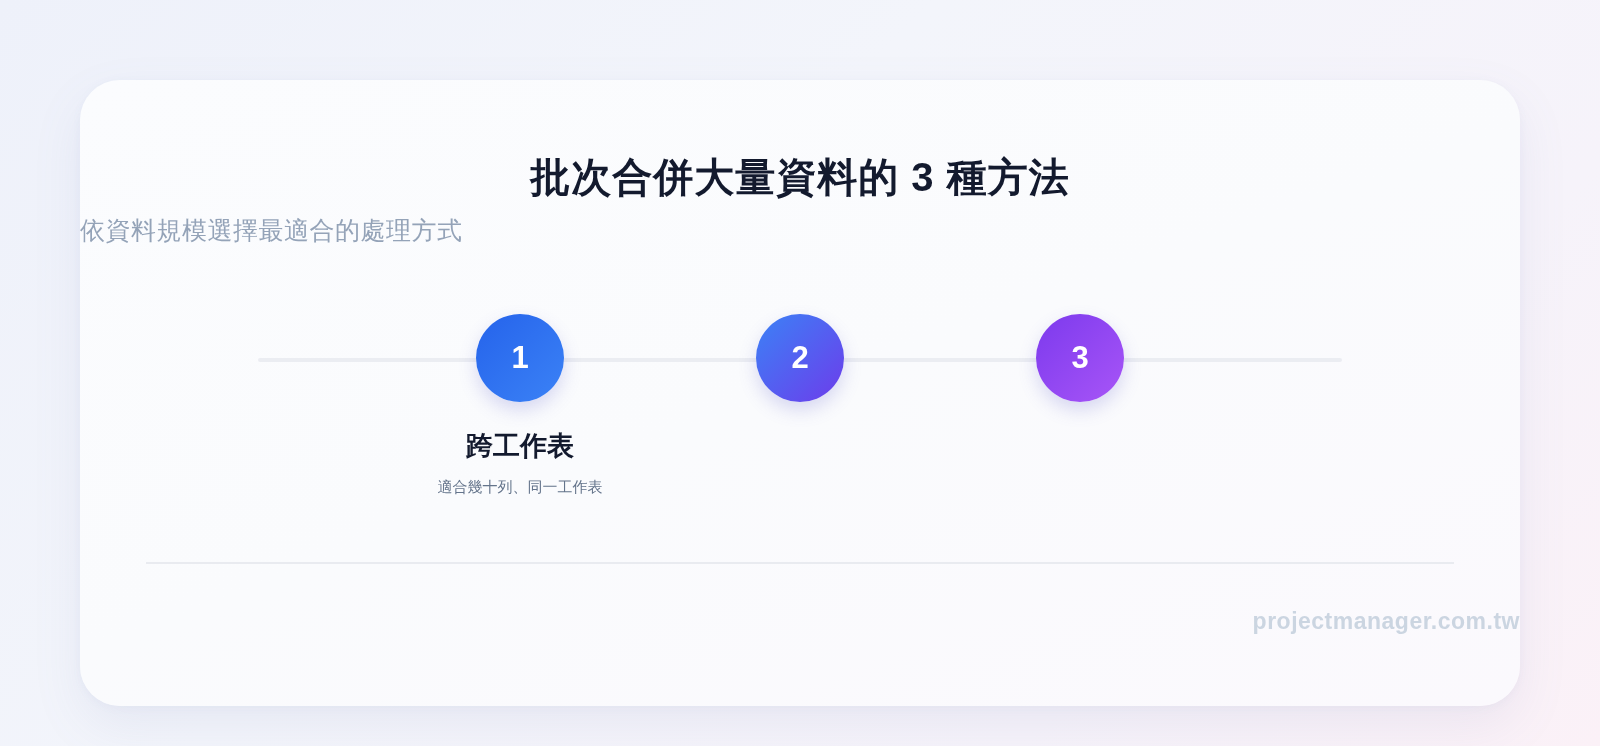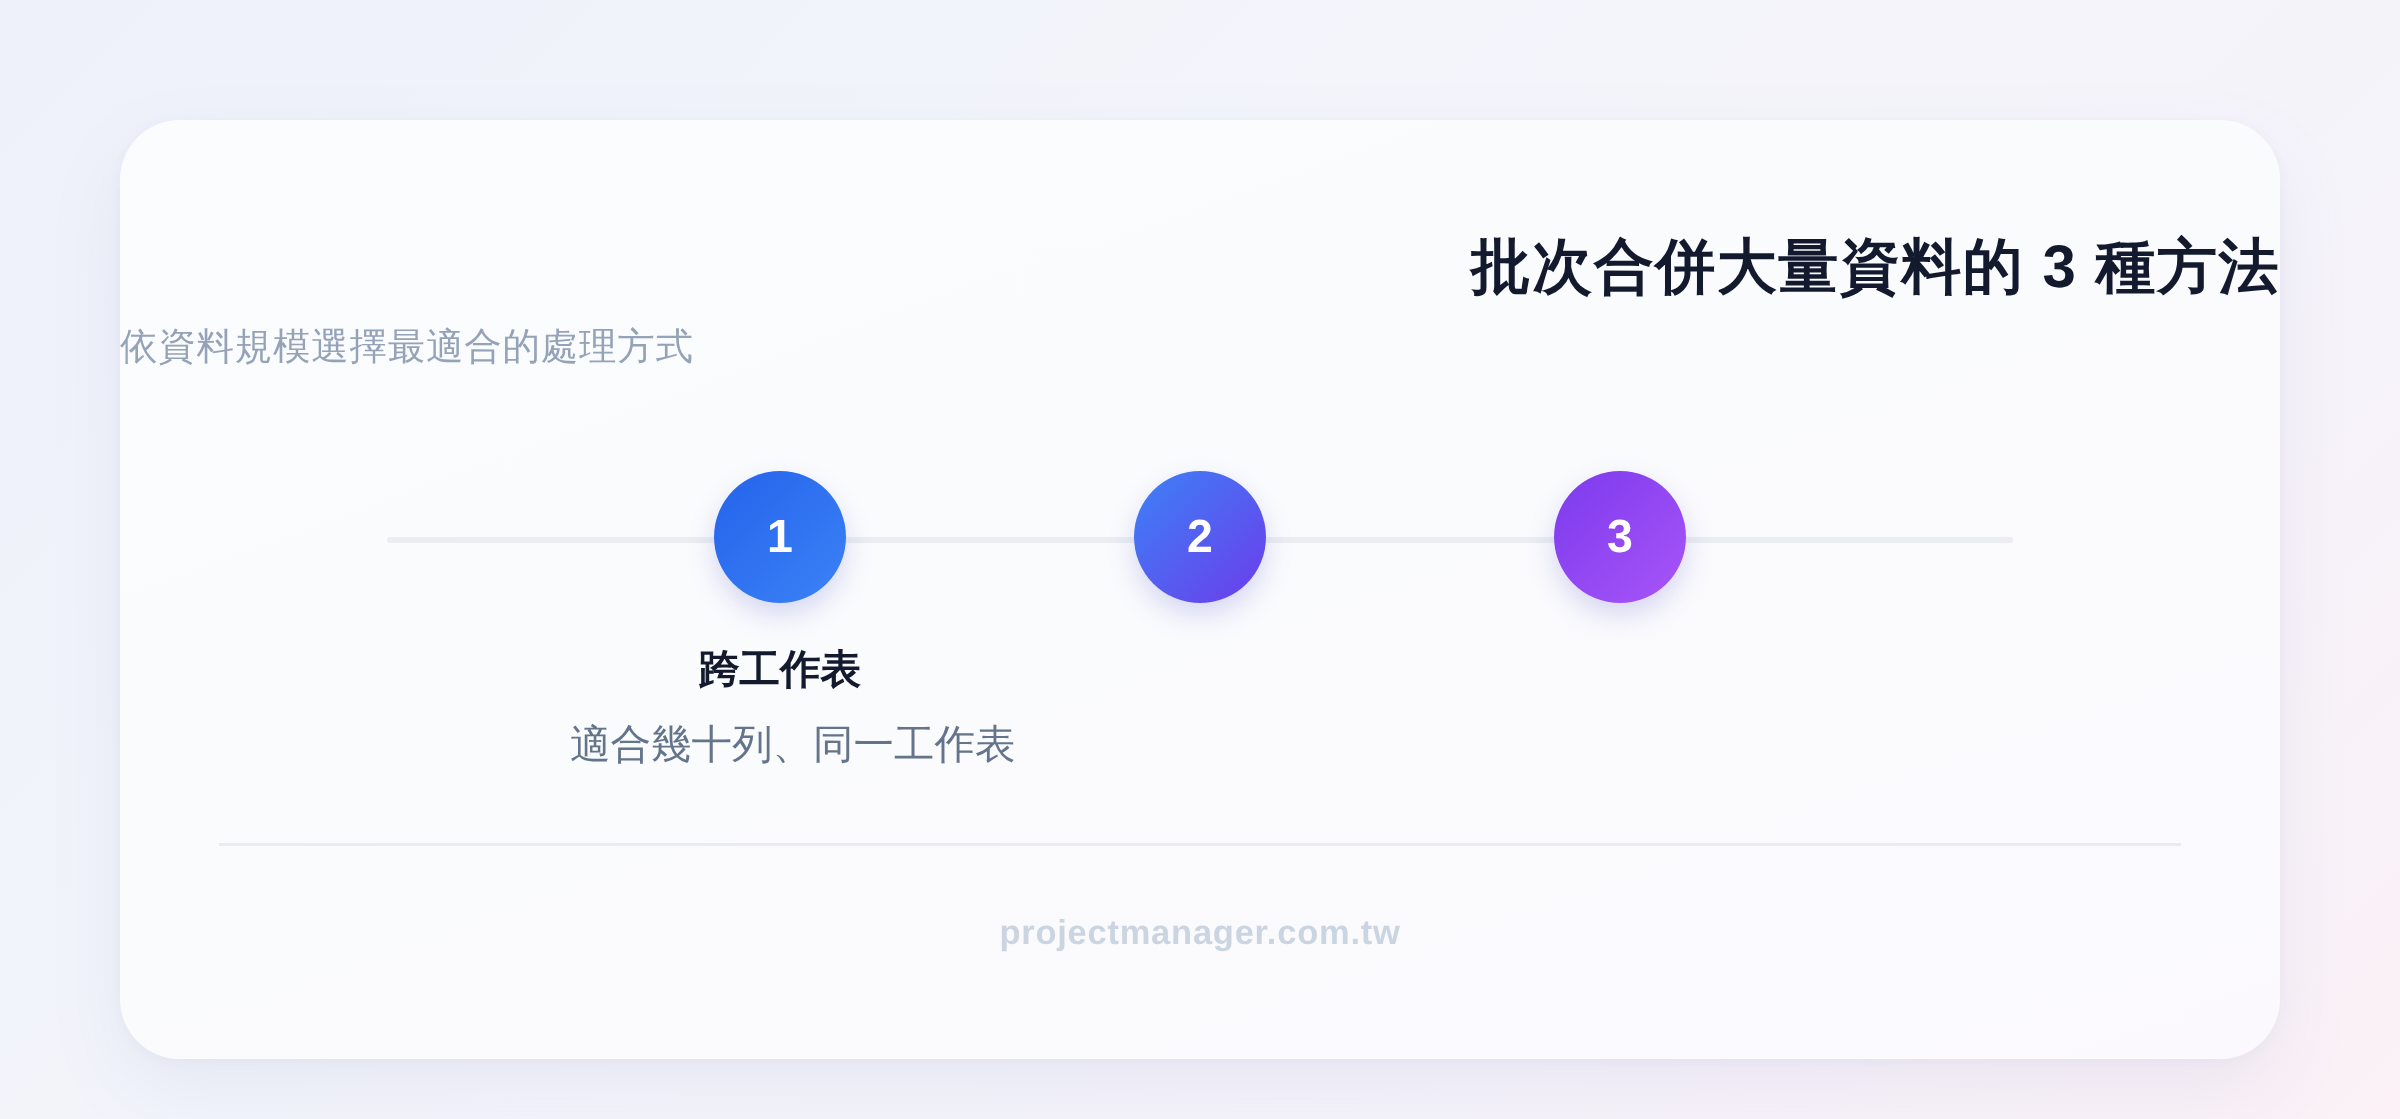--- a/index.html
+++ b/index.html
@@ -22,21 +22,21 @@
       height: 626px;
       border-radius: 40px;
       background: linear-gradient(160deg, #fbfcfe 0%, #fafbfd 50%, #fbf9fd 100%);
       box-shadow: 0 20px 50px rgba(120, 130, 180, 0.10), 0 2px 8px rgba(120, 130, 180, 0.06);
     }
     .title {
       position: absolute;
       left: 0;
       width: 100%;
       top: 70px;
-      text-align: right;
+      text-align: center;
       font-size: 40px;
       font-weight: 700;
       color: #131a2e;
       letter-spacing: 1px;
     }
     .subtitle {
       position: absolute;
       left: 0;
       width: 100%;
       top: 134px;
@@ -78,38 +78,38 @@
     .c3 { background: linear-gradient(135deg, #7c3aed 0%, #a855f7 100%); }
     .step-title {
       margin-top: 26px;
       font-size: 27px;
       font-weight: 700;
       color: #131a2e;
       white-space: nowrap;
     }
     .step-desc {
       margin-top: 14px;
-      font-size: 27px;
+      font-size: 15px;
       color: #64748b;
       white-space: nowrap;
     }
     .divider {
       position: absolute;
       left: 66px;
       width: 1308px;
       top: 482px;
       height: 2px;
       background: #e9ebf0;
     }
     .footer {
       position: absolute;
       left: 0;
       width: 100%;
       top: 528px;
-      text-align: center;
+      text-align: right;
       font-size: 23px;
       font-weight: 700;
       color: #cbd5e1;
       letter-spacing: 0.5px;
     }
   </style>
 </head>
 <body>
 
 <div class="card">

